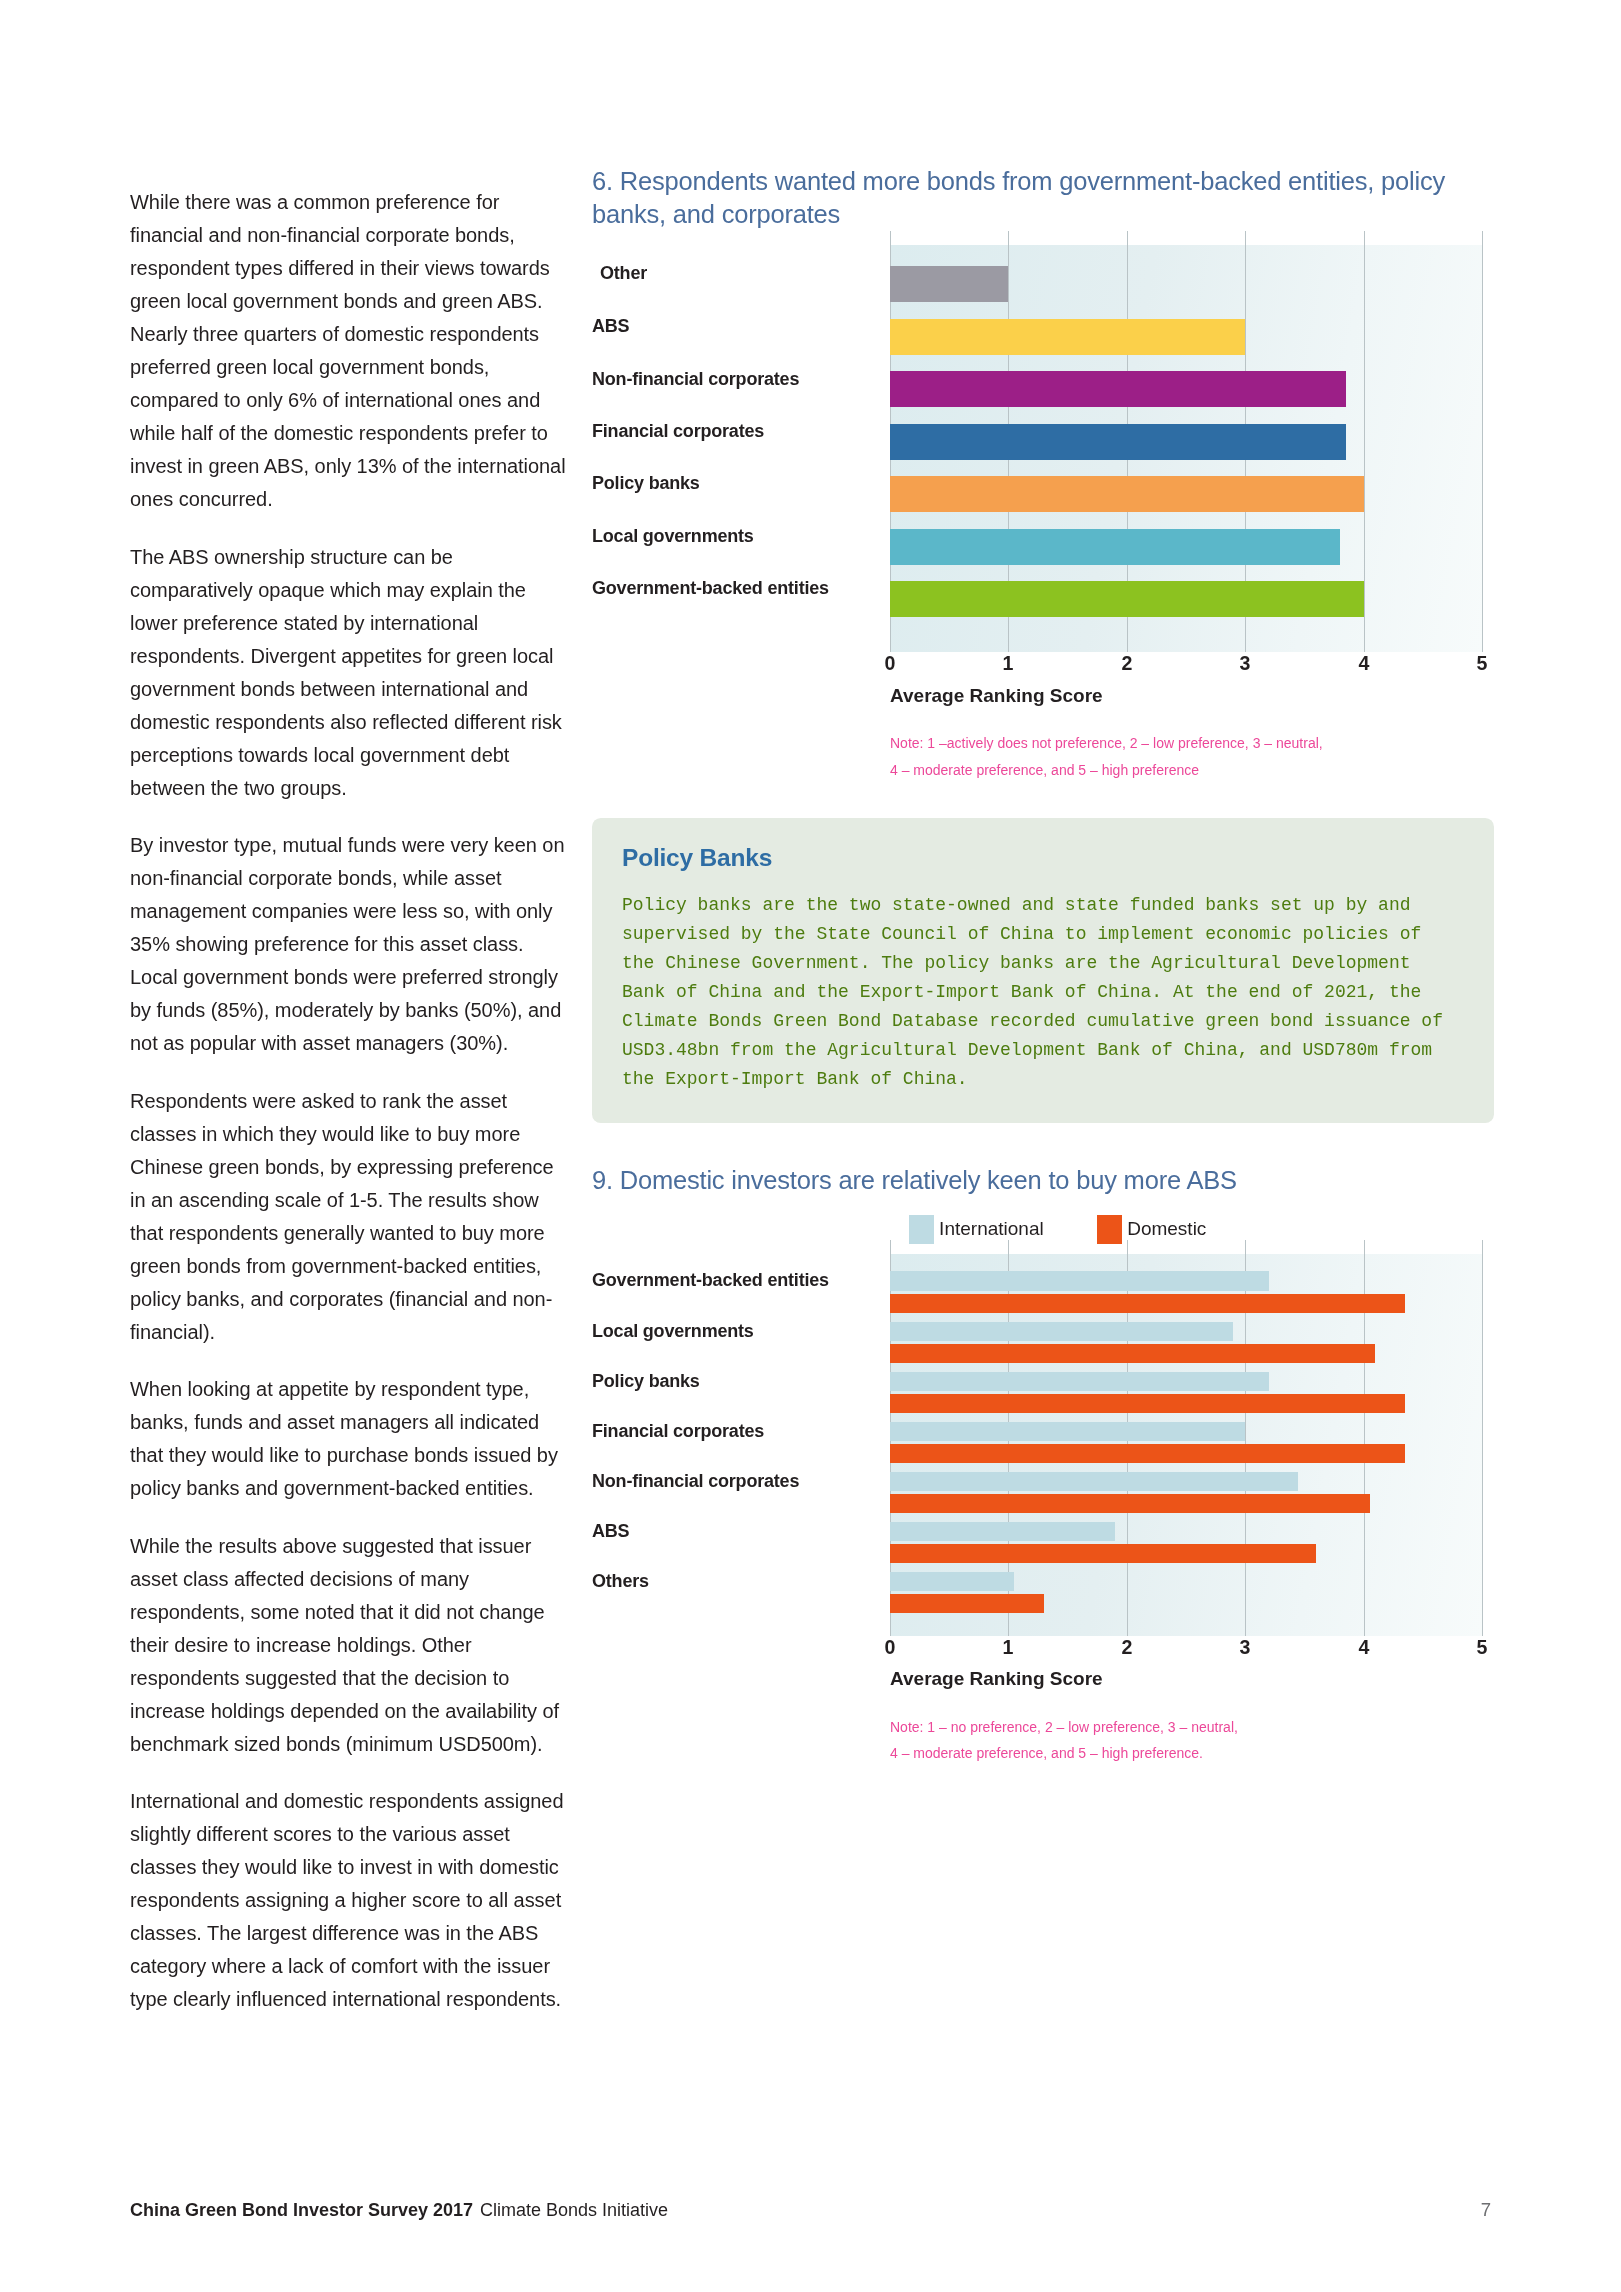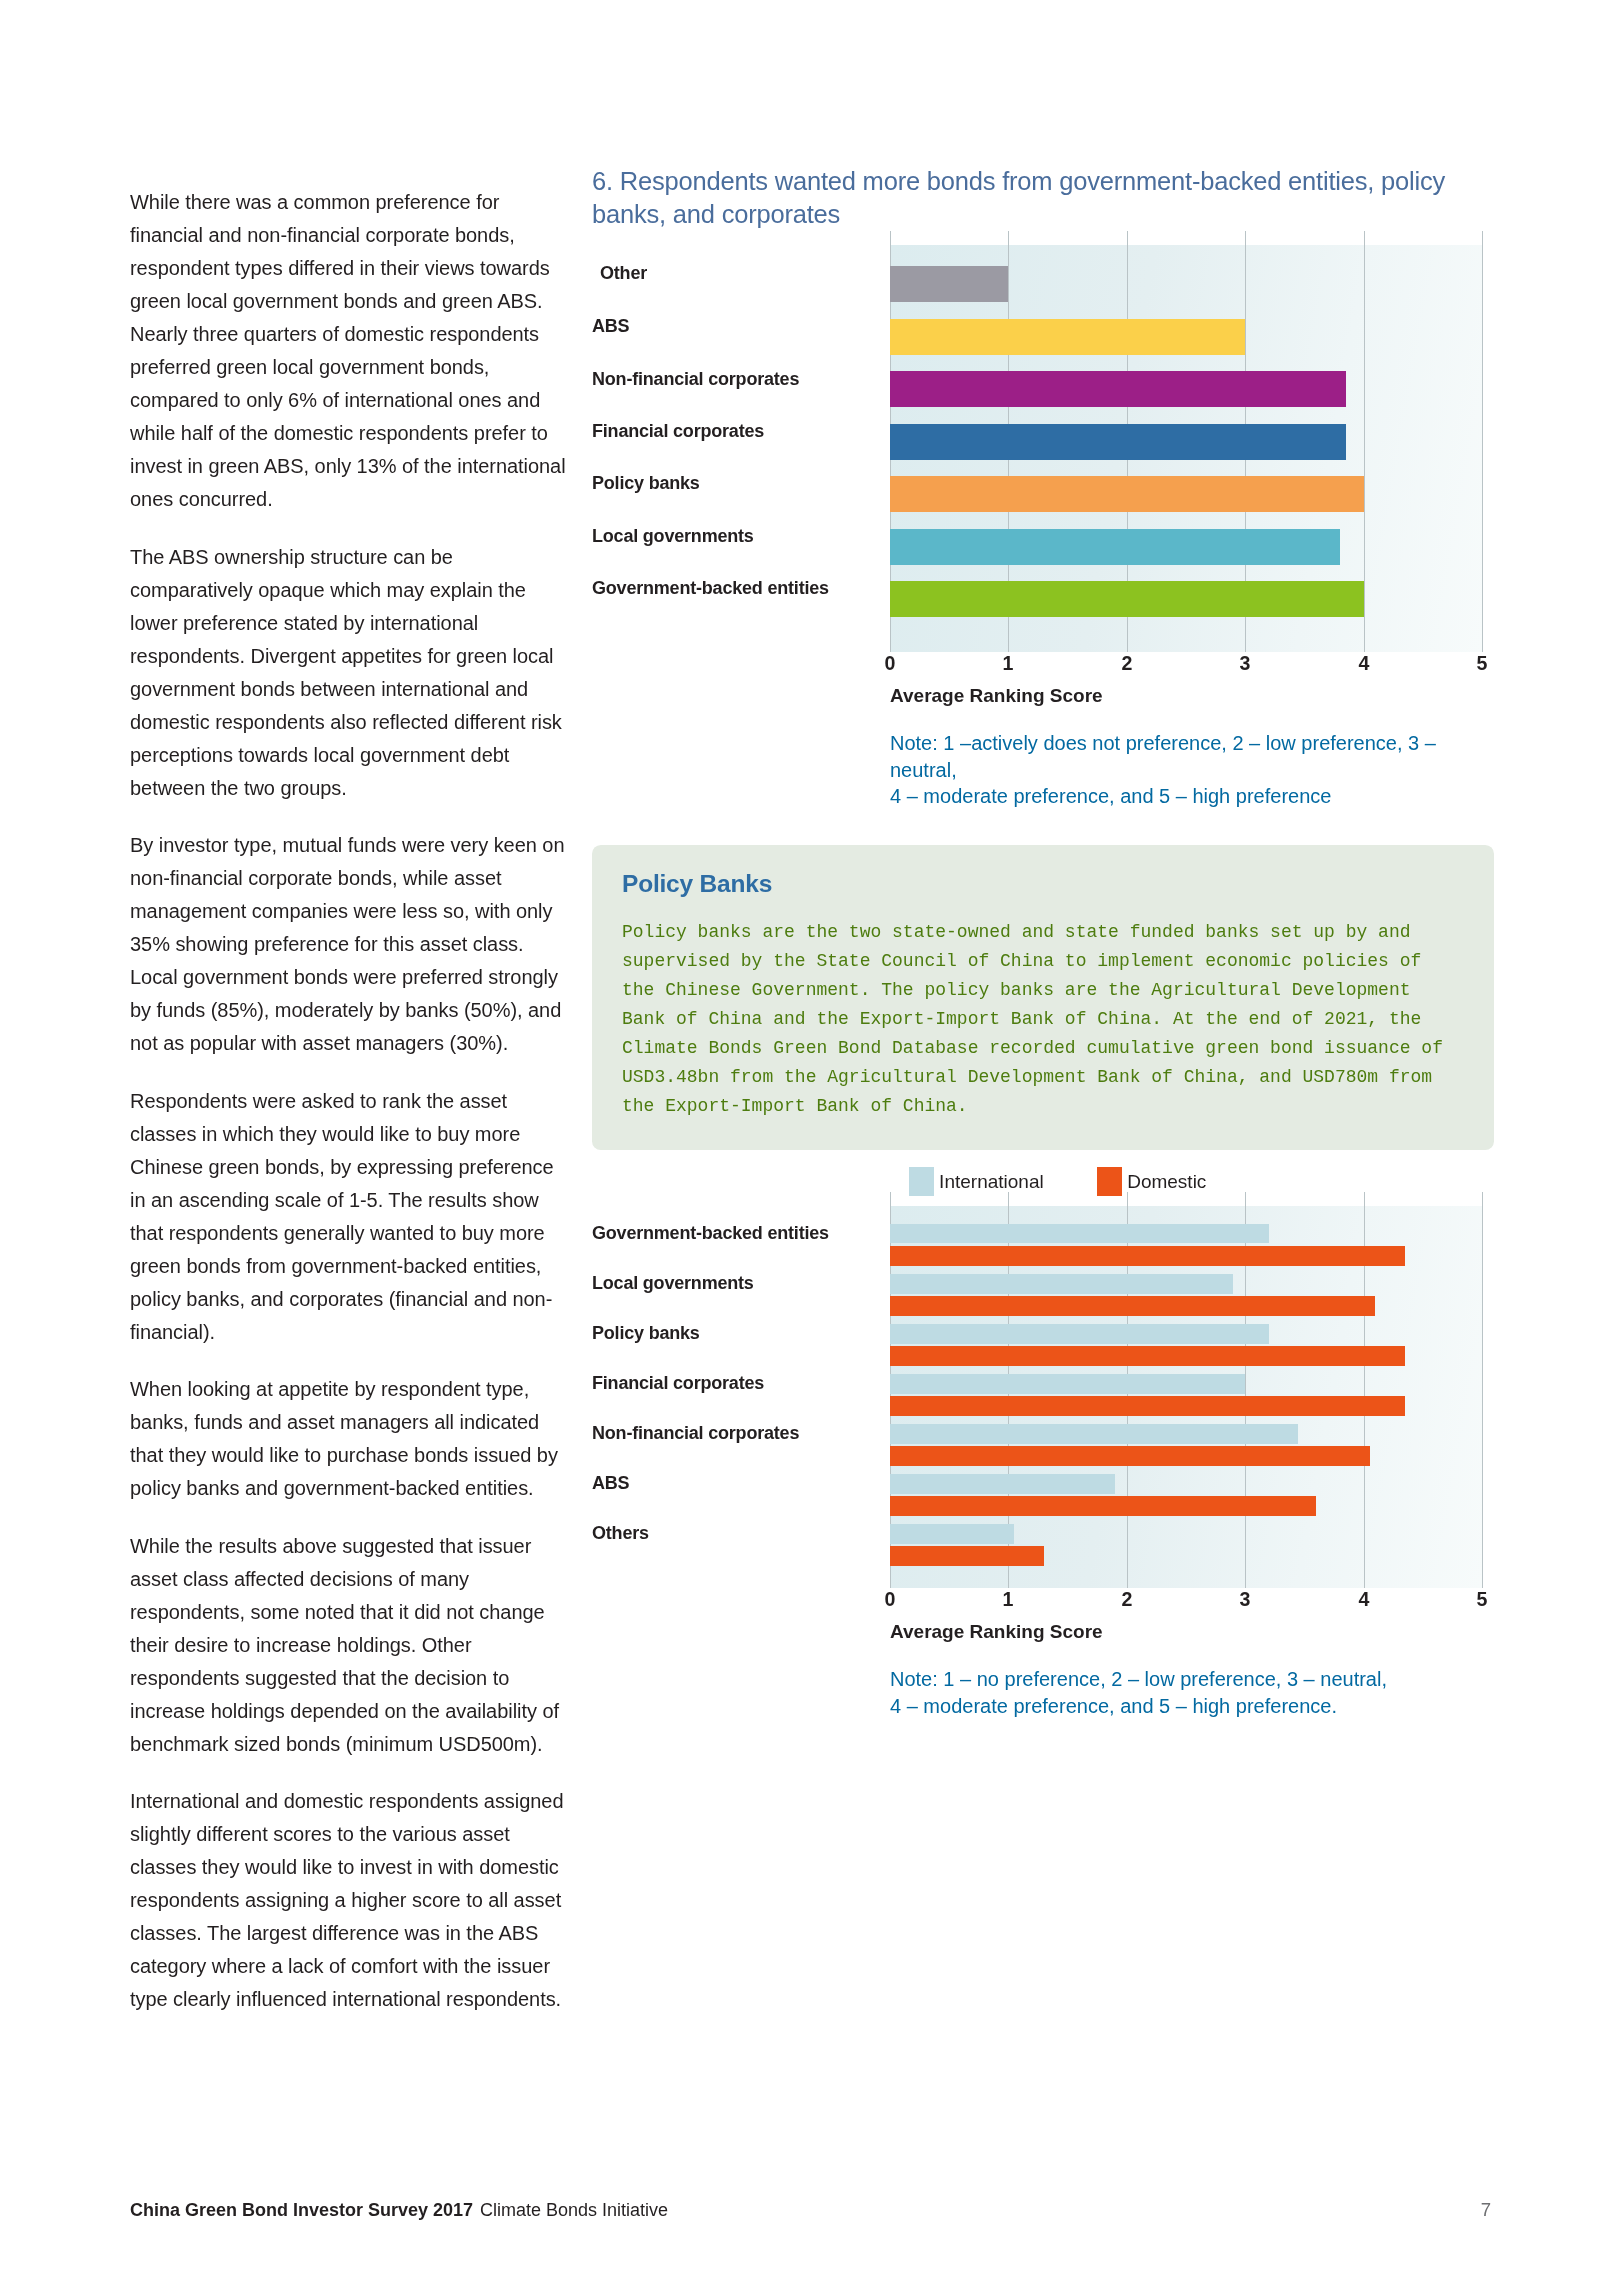--- a/index.html
+++ b/index.html
@@ -71,21 +71,21 @@
   .xtick {
     position: absolute; top: 0;
     font-size: 19.6px; font-weight: bold; color: #231f20;
     transform: translateX(-50%);
   }
   .axis-title {
     font-size: 19px; font-weight: bold; color: #231f20;
     margin-top: 3.9px;
   }
   .note {
-    font-size: 20px; line-height: 26.5px; color: #0369a1;
+    font-size: 14px; line-height: 26.5px; color: #ec4899;
     margin-top: 23.5px;
   }
 
   
   .callout {
     margin-top: 35px;
     background: #e4ebe2;
     border-radius: 8.8px;
     padding: 25.5px 30px 29px 30px;
   }
@@ -191,20 +191,21 @@
         <div>Note: 1 –actively does not preference, 2 – low preference, 3 – neutral,</div>
         <div>4 – moderate preference, and 5 – high preference</div>
       </div>
     </div>
 
     <div class="callout">
       <h3>Policy Banks</h3>
       <p>Policy banks are the two state-owned and state funded banks set up by and supervised by the State Council of China to implement economic policies of the Chinese Government. The policy banks are the Agricultural Development Bank of China and the Export-Import Bank of China. At the end of 2021, the Climate Bonds Green Bond Database recorded cumulative green bond issuance of USD3.48bn from the Agricultural Development Bank of China, and USD780m from the Export-Import Bank of China.</p>
     </div>
 
+    <h2 class="fig-title" style="margin-top:41px;">9. Domestic investors are relatively keen to buy more ABS</h2>
 
     <div class="legend" id="legend9">
         <div class="legend-item">
           <span class="legend-swatch" style="background: rgb(190, 219, 227);"></span>
           <span class="legend-label">International</span>
         </div>
         <div class="legend-item">
           <span class="legend-swatch" style="background: rgb(236, 84, 24);"></span>
           <span class="legend-label">Domestic</span>
         </div>

